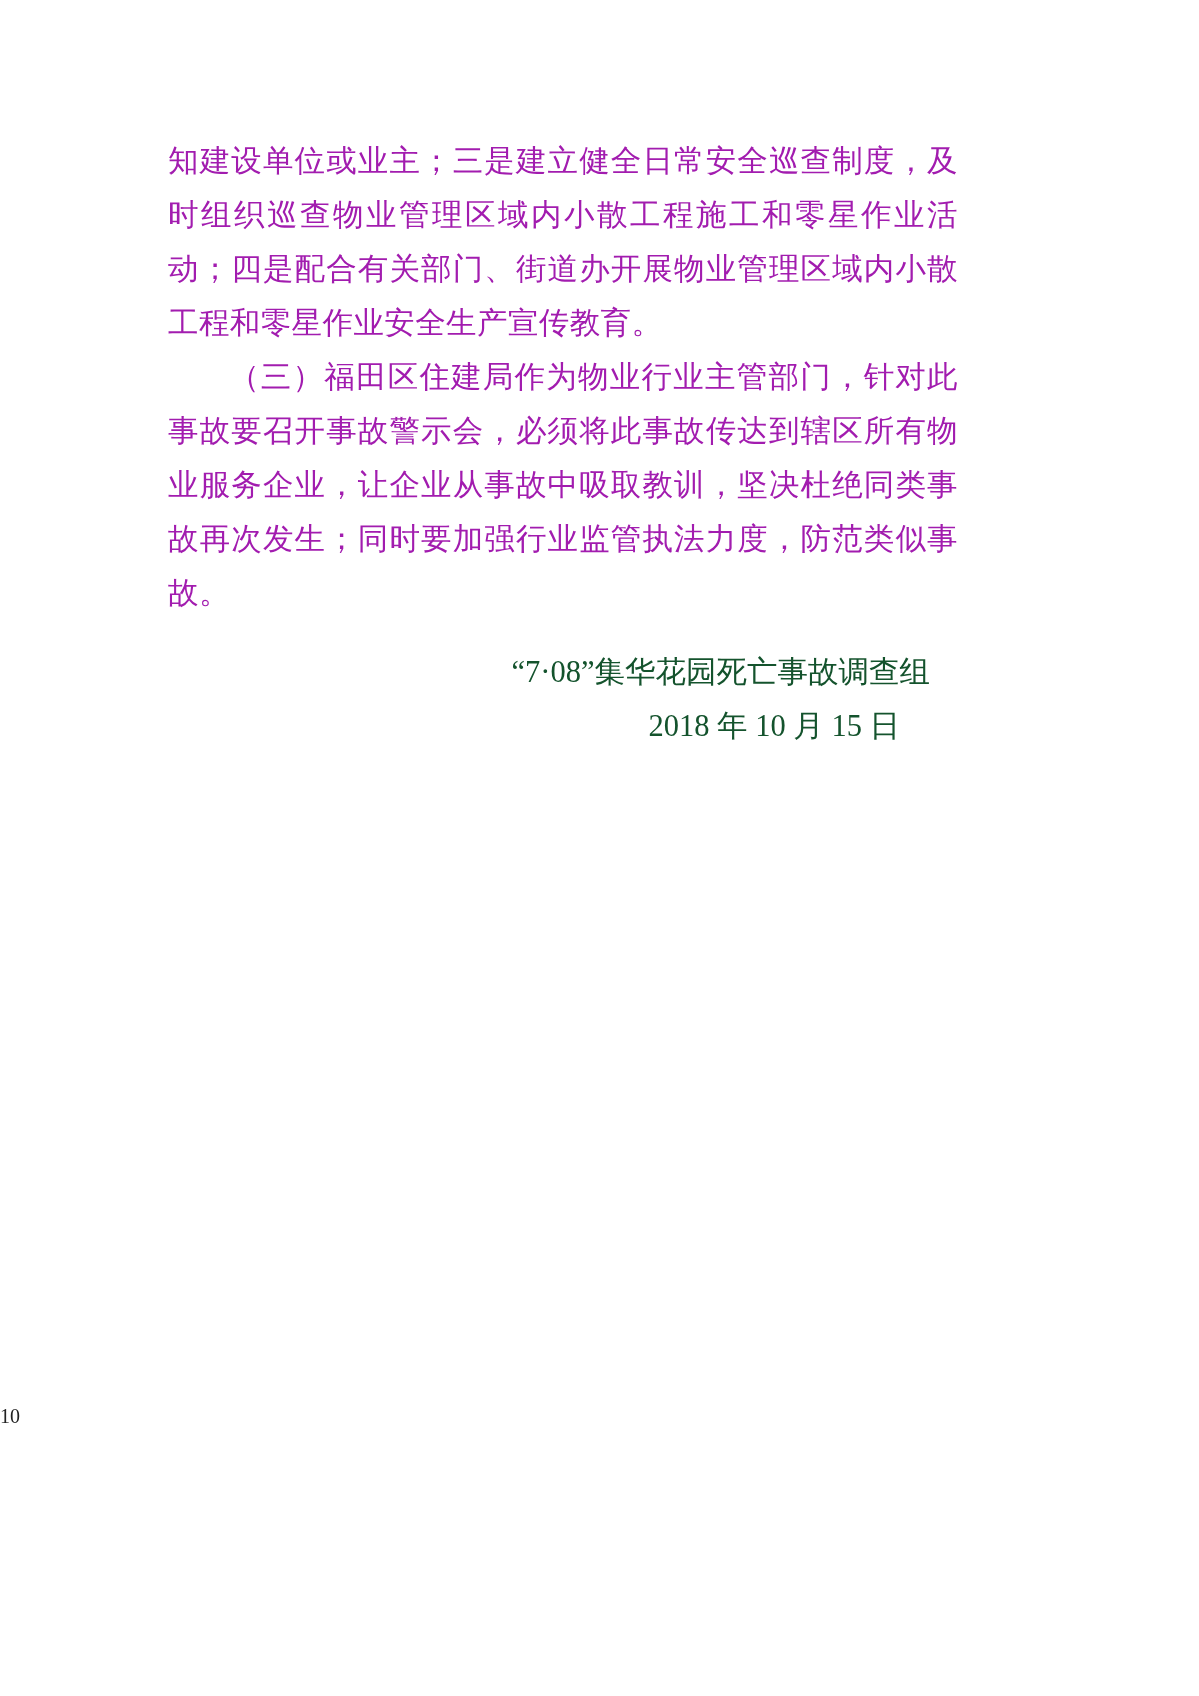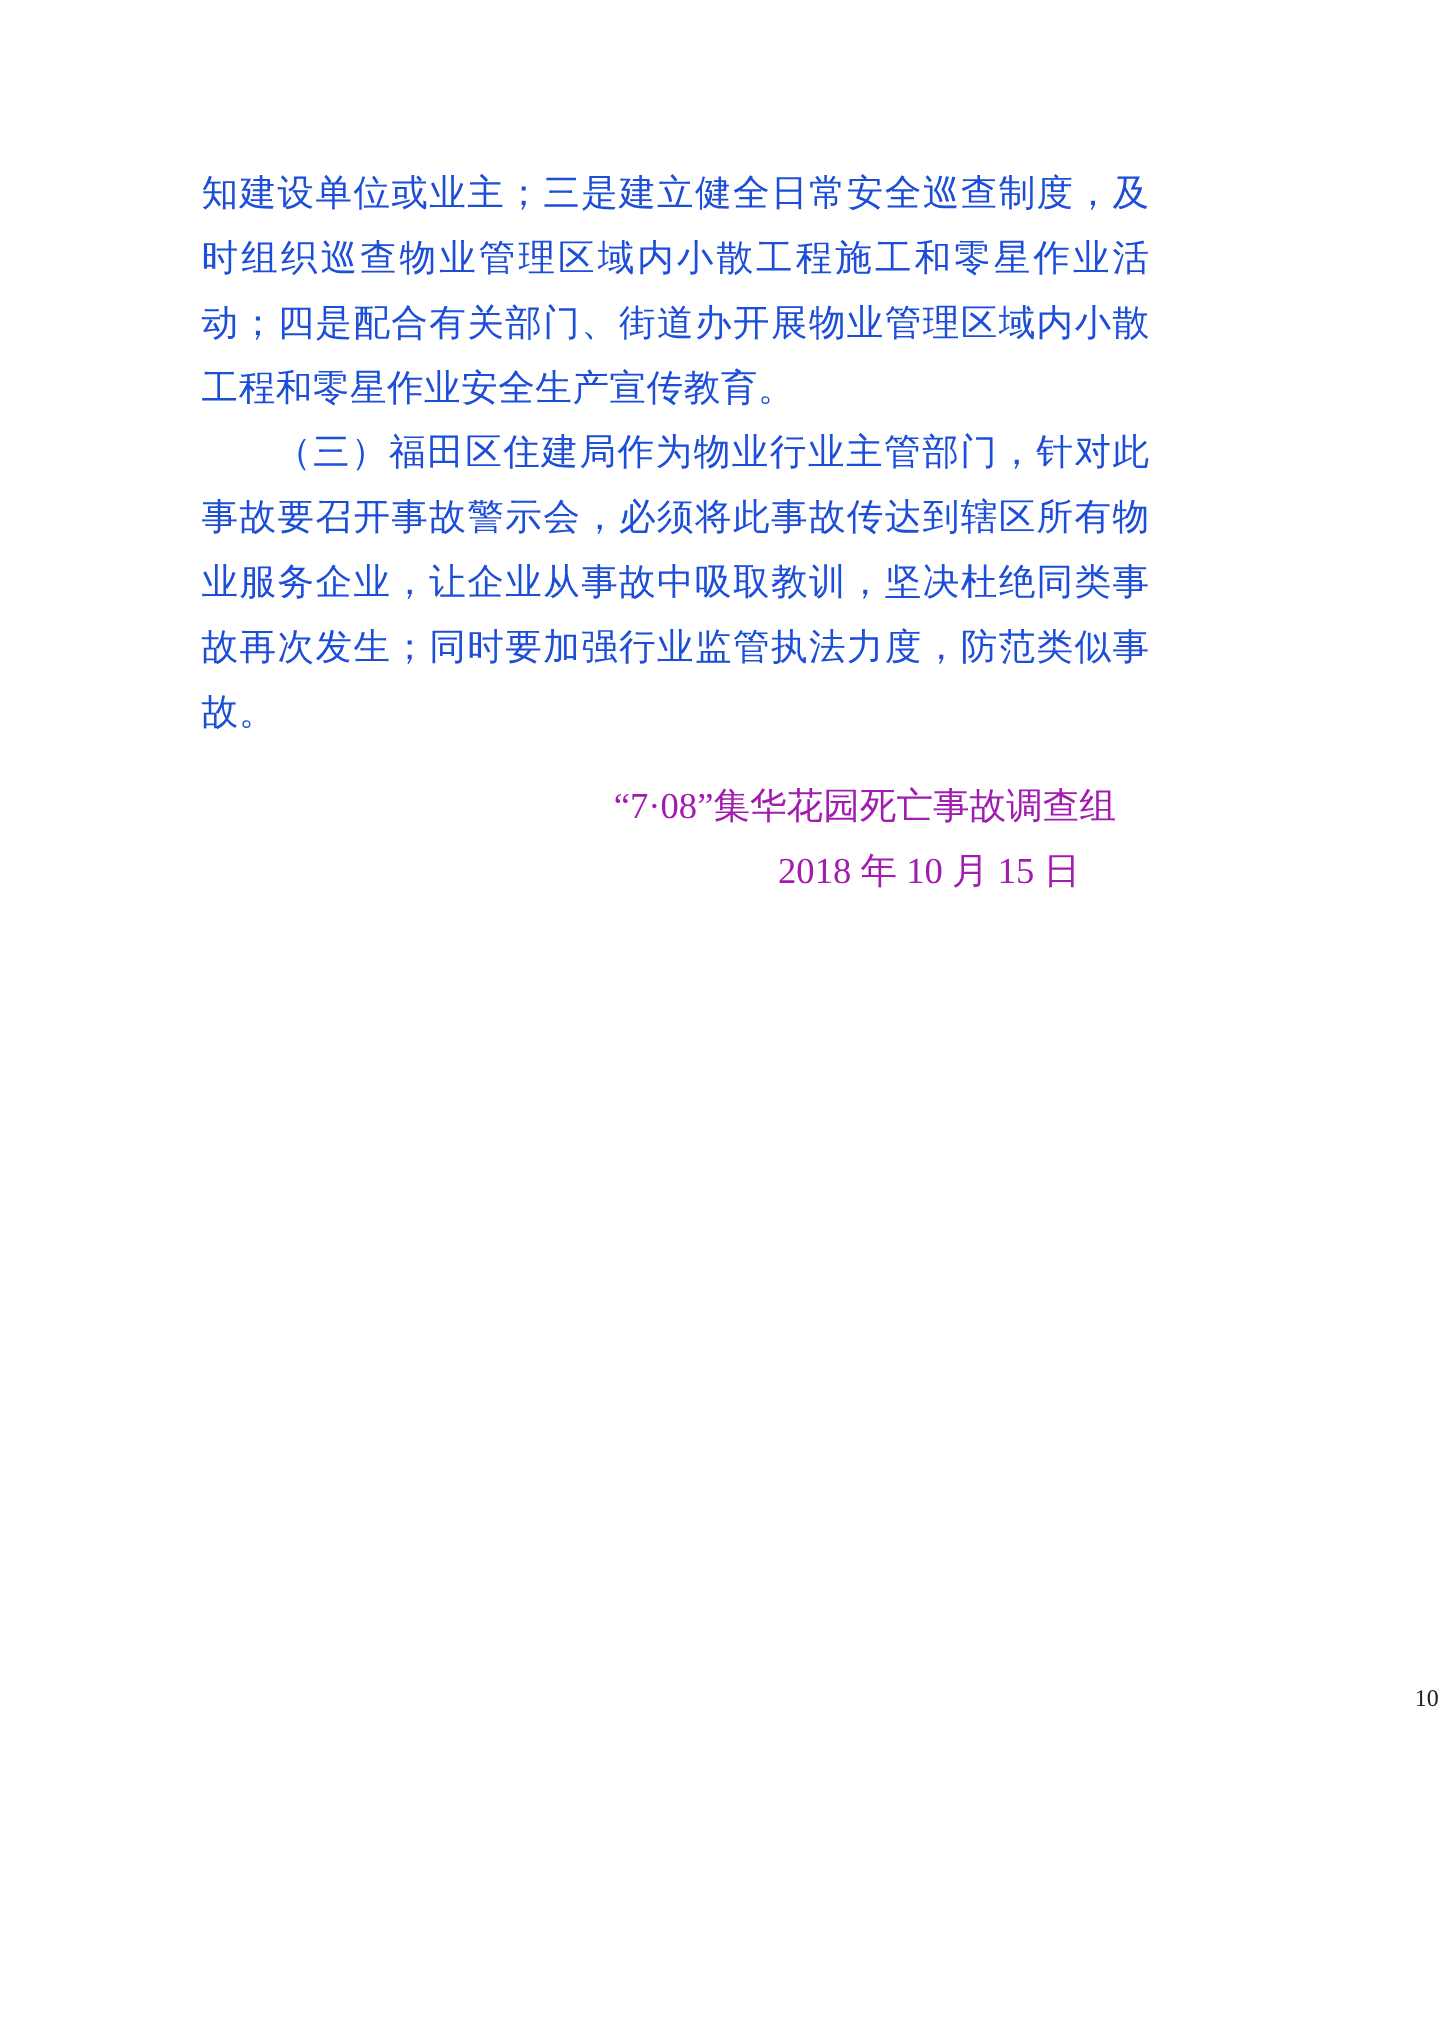--- a/index.html
+++ b/index.html
@@ -23,48 +23,48 @@
     top: 134px;
     width: 790px;
   }
   p.para {
     margin: 0 0 0 0;
     font-size: 30.5px;
     line-height: 54px;
     letter-spacing: 0.4px;
     text-align: justify;
     text-justify: inter-ideograph;
-    color: #1d4ed8;
+    color: #a21caf;
   }
   p.para.indent {
     text-indent: 2em;
   }
   .sign-block {
     position: absolute;
     left: 168px;
     top: 645px;
     width: 790px;
     font-size: 30.5px;
     line-height: 54px;
-    color: #a21caf;
+    color: #14532d;
   }
   .sign-line {
     text-align: right;
     padding-right: 28px;
     white-space: nowrap;
   }
   .sign-line.date {
     padding-right: 58px;
   }
   .page-number {
     position: absolute;
     left: 0;
     top: 1405px;
     width: 1199px;
-    text-align: right;
+    text-align: left;
     font-size: 20px;
     color: #222222;
     font-family: "Liberation Serif", "DejaVu Serif", serif;
   }
 </style>
 </head>
 <body>
 
 <div class="page">
 

